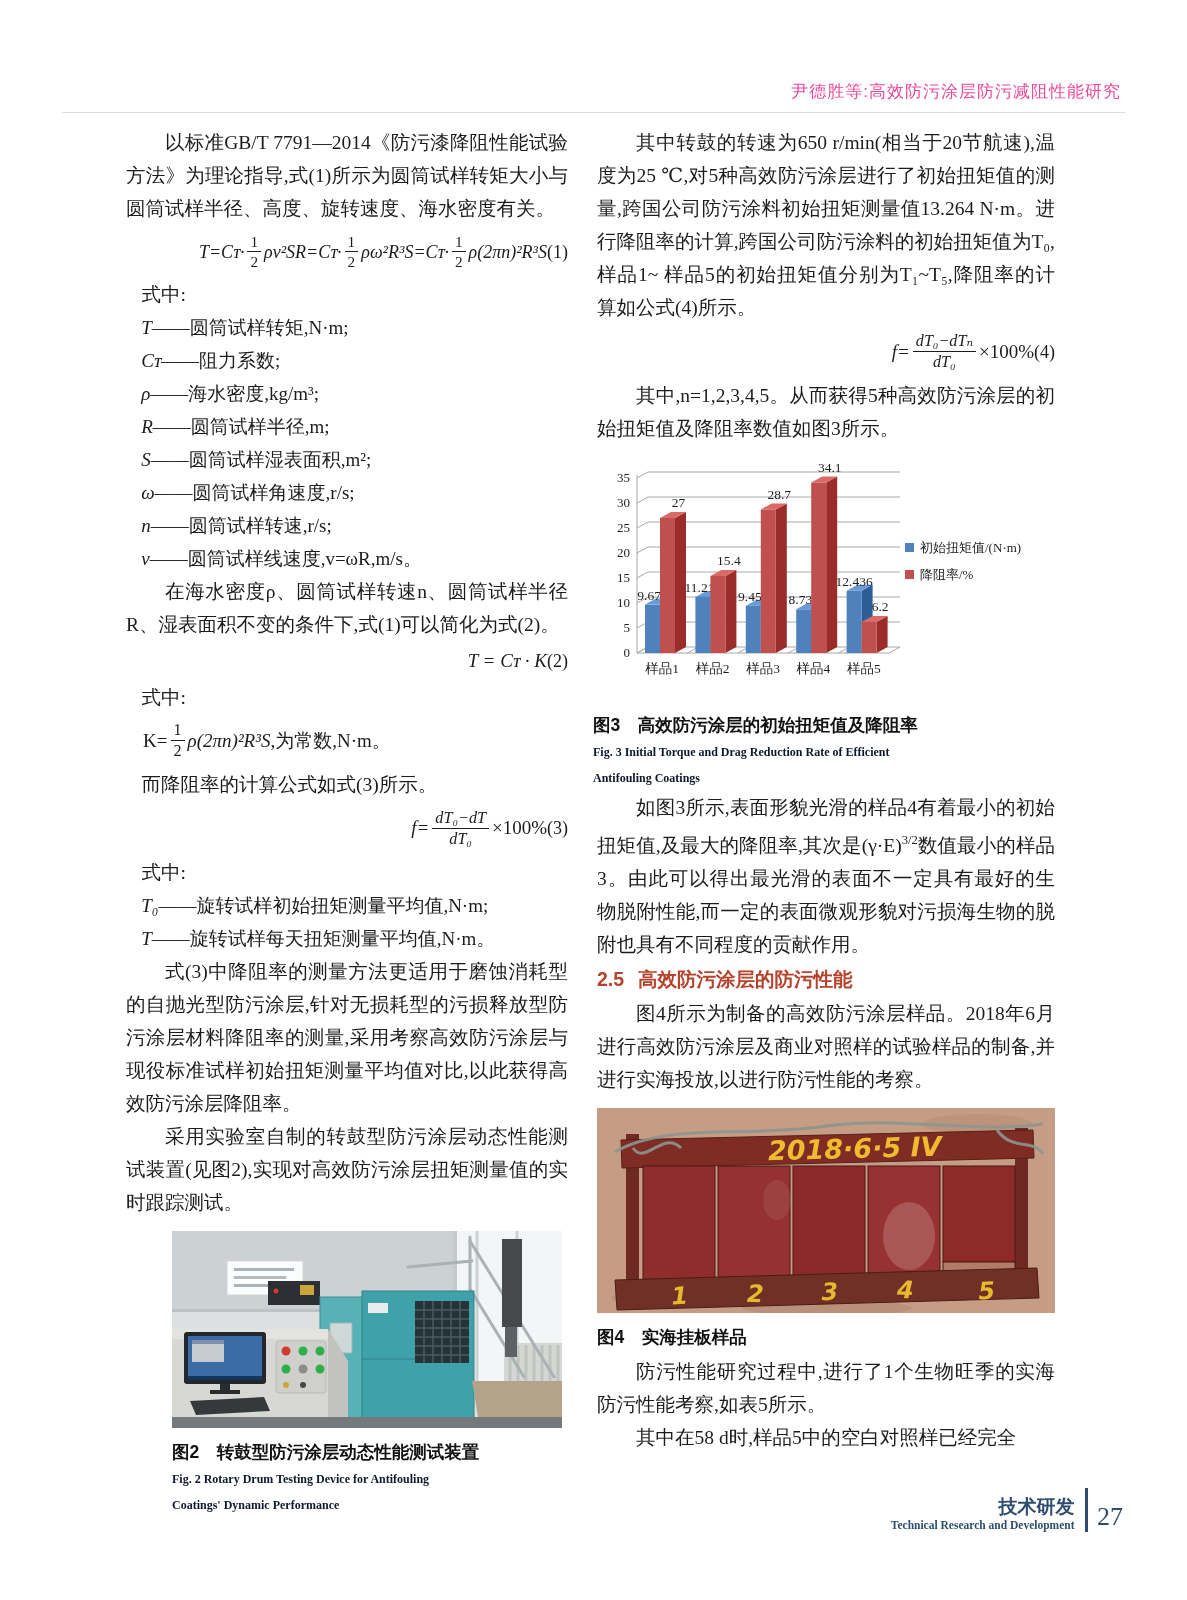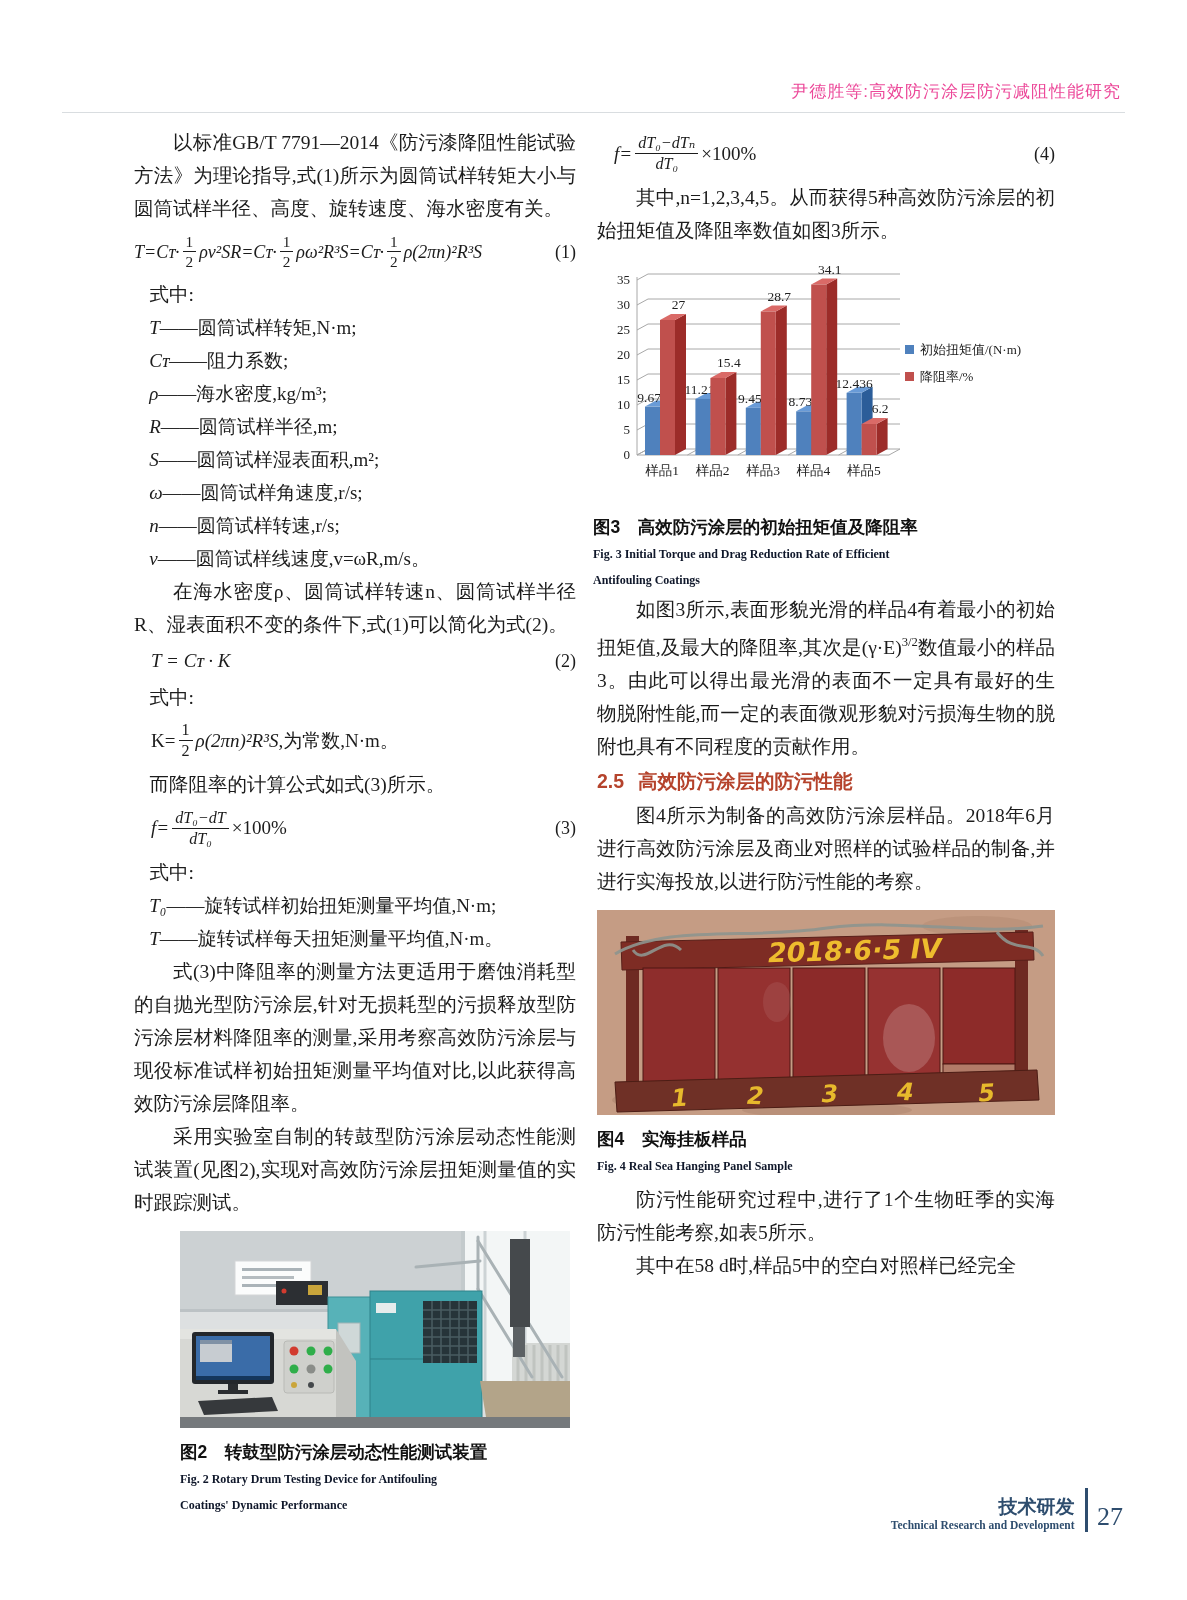--- a/index.html
+++ b/index.html
@@ -4,29 +4,29 @@
 <style>
   html,body{margin:0;padding:0;background:#ffffff;}
   .page{position:relative;width:1187px;height:1600px;background:#ffffff;overflow:hidden;
         font-family:"Liberation Serif","DejaVu Serif",serif;color:#1c1c1c;}
   
   .running-header{position:absolute;top:80px;right:66px;font-family:"Liberation Sans","DejaVu Sans",sans-serif;
         font-size:17px;color:#ec4899;letter-spacing:1px;}
   .header-rule{position:absolute;top:112px;left:62px;width:1063px;border-top:1.5px solid #d9dde0;}
   
   .col{position:absolute;top:126px;}
-  .col-left{left:134px;width:442px;}
+  .col-left{left:126px;width:442px;}
   .col-right{left:597px;width:458px;}
   .para{margin:0;font-size:19.5px;line-height:33px;text-align:justify;text-indent:2em;}
   .where{margin:0;font-size:19.5px;line-height:33px;padding-left:0.8em;}
   .defrow{font-size:19px;line-height:33px;padding-left:0.8em;}
   .term{font-style:italic;}
   .it{font-style:italic;}
   
-  .eq{display:flex;justify-content:space-between;align-items:center;margin:7px 0;
+  .eq{display:flex;justify-content:flex-end;align-items:center;margin:7px 0;
       font-size:19px;line-height:26px;padding-left:0.9em;}
   .eq.flush{padding-left:0;font-size:18px;}
   .eq-body{display:inline-flex;align-items:center;flex-wrap:nowrap;white-space:nowrap;}
   .eq-no{font-size:18px;}
   .frac{display:inline-flex;flex-direction:column;text-align:center;margin:0 3px;
         font-size:0.85em;line-height:1.25;vertical-align:middle;}
   .fnum{display:block;border-bottom:1.4px solid currentColor;padding:0 3px;}
   .fden{display:block;}
   .eqline{margin:6px 0;font-size:19px;line-height:30px;padding-left:0.9em;display:flex;align-items:center;}
   
@@ -200,20 +200,21 @@
       </svg>
       <div class="cap">
         <div class="cap-cn">图2　转鼓型防污涂层动态性能测试装置</div>
         <div class="cap-en">Fig. 2  Rotary Drum Testing Device for Antifouling</div>
         <div class="cap-en">Coatings' Dynamic Performance</div>
       </div>
     </div>
   </div>
 
   <div class="col col-right">
+    <p class="para">其中转鼓的转速为650 r/min(相当于20节航速),温度为25 ℃,对5种高效防污涂层进行了初始扭矩值的测量,跨国公司防污涂料初始扭矩测量值13.264 N·m。进行降阻率的计算,跨国公司防污涂料的初始扭矩值为T₀,样品1~ 样品5的初始扭矩值分别为T₁~T₅,降阻率的计算如公式(4)所示。</p>
 
     <div class="eq">
       <span class="eq-body">
         <span class="it">f=</span>
         <span class="frac it">
             <span class="fnum">dT₀−dTₙ</span>
             <span class="fden">dT₀</span>
           </span>
         <span>×100%</span>
       </span>
@@ -350,21 +351,20 @@
         <g font-size="24" font-weight="bold" font-style="italic" fill="#e7b92c" font-family="'DejaVu Sans',sans-serif" text-anchor="middle">
           <text x="83" y="196" transform="rotate(-3 83 196)">1</text>
           <text x="158" y="194" transform="rotate(2 158 194)">2</text>
           <text x="233" y="192" transform="rotate(-2 233 192)">3</text>
           <text x="308" y="190" transform="rotate(2 308 190)">4</text>
           <text x="390" y="191" transform="rotate(-3 390 191)">5</text>
         </g>
       </svg>
       <div class="cap">
         <div class="cap-cn">图4　实海挂板样品</div>
-        <div class="cap-en">Fig. 4  Real Sea Hanging Panel Sample</div>
       </div>
     </div>
 
     <p class="para">防污性能研究过程中,进行了1个生物旺季的实海防污性能考察,如表5所示。</p>
     <p class="para">其中在58 d时,样品5中的空白对照样已经完全</p>
   </div>
 
   <div class="footer">
     <div class="footer-text">
       <div class="footer-cn">技术研发</div>

